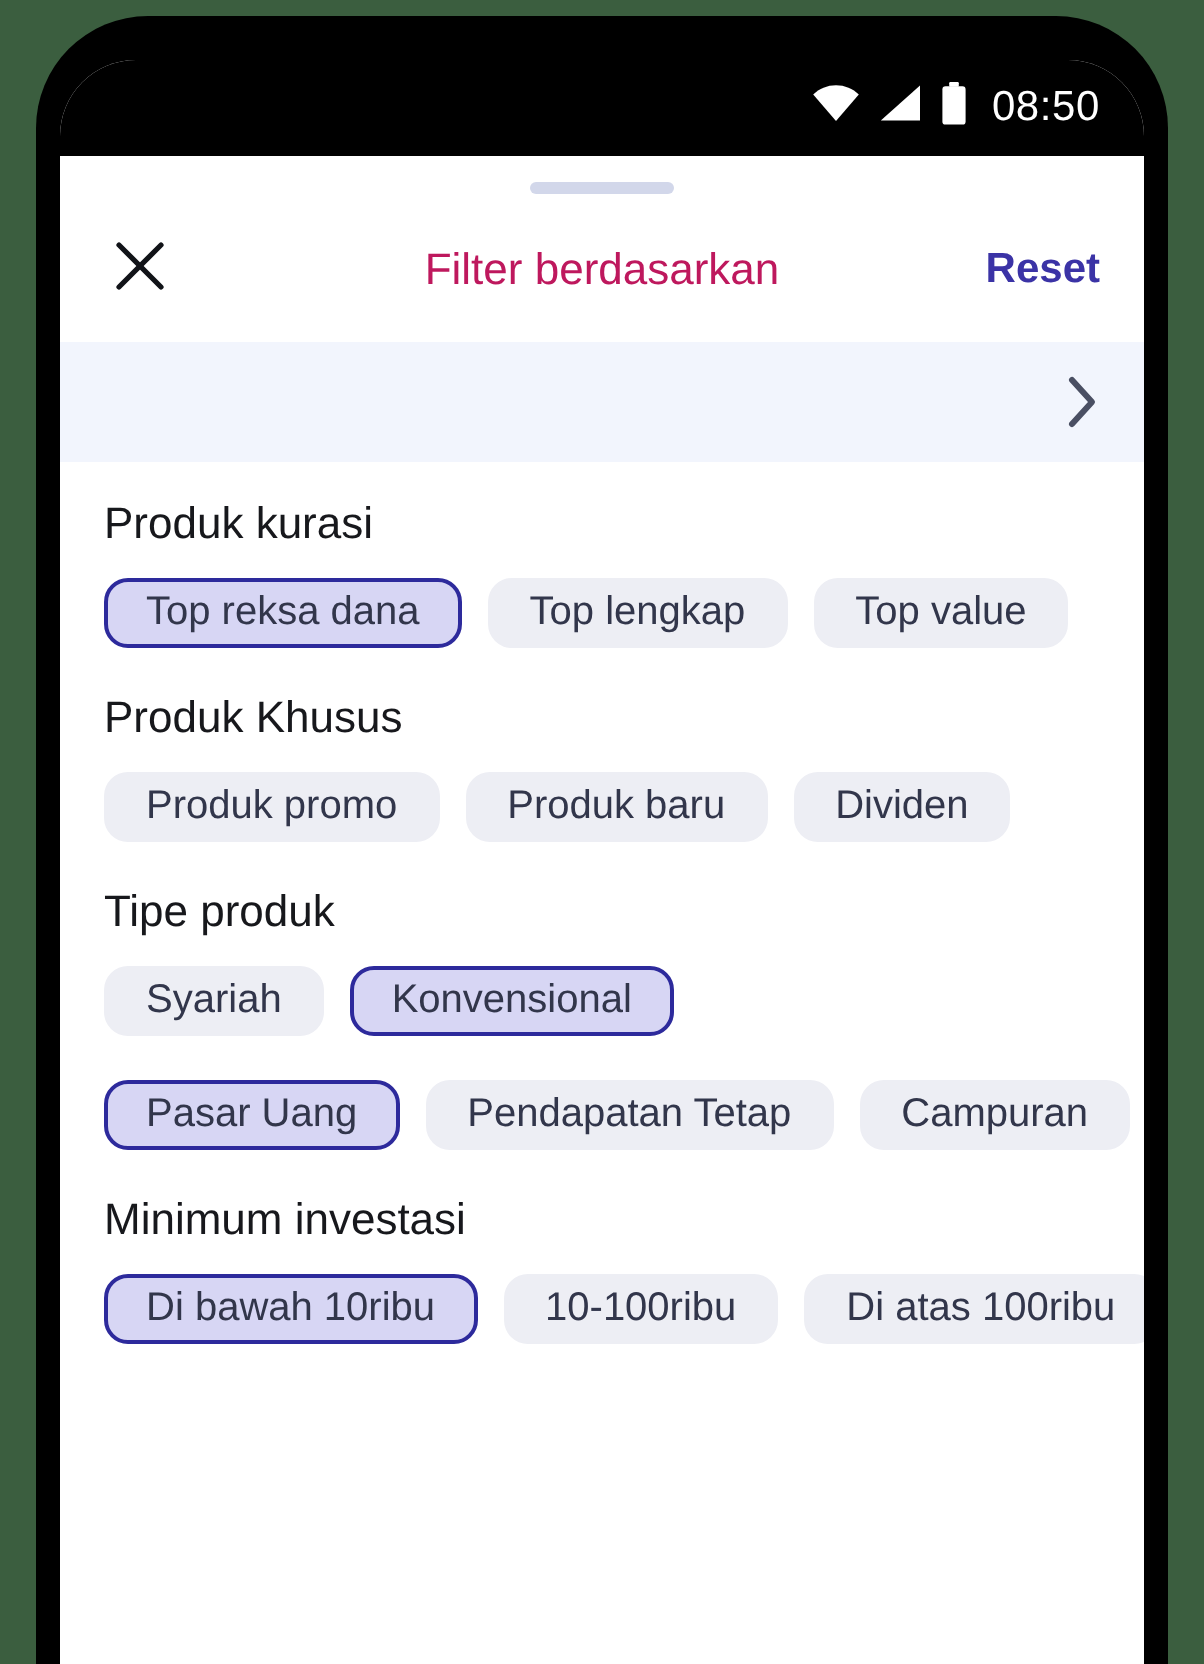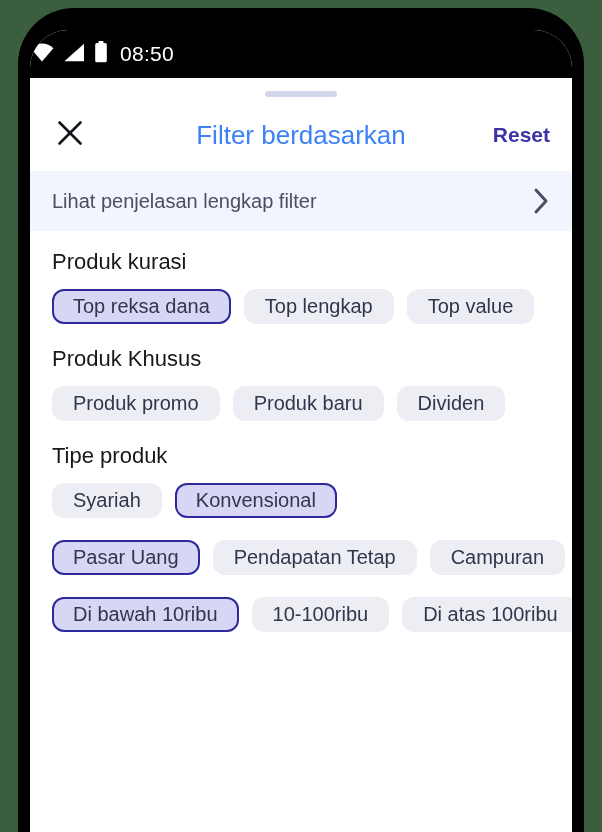--- a/index.html
+++ b/index.html
@@ -38,21 +38,21 @@
     border-radius: 38px 38px 0 0;
     overflow: hidden;
   }
 
   
   #status-bar {
     height: 48px;
     background: #000000;
     display: flex;
     align-items: center;
-    justify-content: flex-start;
+    justify-content: flex-end;
     padding: 0 22px 0 0;
     gap: 9px;
   }
   .status-icon { display: block; }
   #status-time {
     color: #ffffff;
     font-size: 21px;
     letter-spacing: 0.3px;
     margin-left: 3px;
     font-family: "Liberation Sans", sans-serif;
@@ -93,22 +93,22 @@
     display: flex;
     align-items: center;
     justify-content: center;
     cursor: pointer;
     flex: none;
   }
   #sheet-title {
     position: absolute;
     left: 0; right: 0;
     text-align: center;
-    font-size: 26px;
-    color: #3b82f6;
+    font-size: 22px;
+    color: #be185d;
     font-weight: 400;
     pointer-events: none;
   }
   #reset-button {
     margin-left: auto;
     color: #3b33a6;
     font-size: 21px;
     font-weight: 700;
     cursor: pointer;
     z-index: 2;
@@ -210,21 +210,20 @@
               <line x1="2.5" y1="2.5" x2="23.5" y2="23.5" stroke="#111318" stroke-width="2.6" stroke-linecap="round"></line>
               <line x1="23.5" y1="2.5" x2="2.5" y2="23.5" stroke="#111318" stroke-width="2.6" stroke-linecap="round"></line>
             </svg>
           </span>
         </div>
         <div id="sheet-title">Filter berdasarkan</div>
         <div id="reset-button">Reset</div>
       </div>
 
       <div id="info-banner">
-        <div id="info-banner-text">Lihat penjelasan lengkap filter</div>
         <div id="info-banner-chevron">
           <svg width="17" height="28" viewBox="0 0 17 28">
             <polyline points="3,3 13,14 3,25" fill="none" stroke="#4a4f63" stroke-width="3" stroke-linecap="round" stroke-linejoin="round"></polyline>
           </svg>
         </div>
       </div>
 
       <div id="sections">
           <div class="filter-section">
             <div class="section-title">Produk kurasi</div>
@@ -250,20 +249,21 @@
             </div>
           </div>
           <div class="filter-section">
             <div class="chip-row">
               <div class="chip selected">Pasar Uang</div>
               <div class="chip">Pendapatan Tetap</div>
               <div class="chip">Campuran</div>
             </div>
           </div>
           <div class="filter-section">
+            <div class="section-title">Minimum investasi</div>
             <div class="chip-row">
               <div class="chip selected">Di bawah 10ribu</div>
               <div class="chip">10-100ribu</div>
               <div class="chip">Di atas 100ribu</div>
             </div>
           </div>
         </div>
 
     </div>
   </div>

